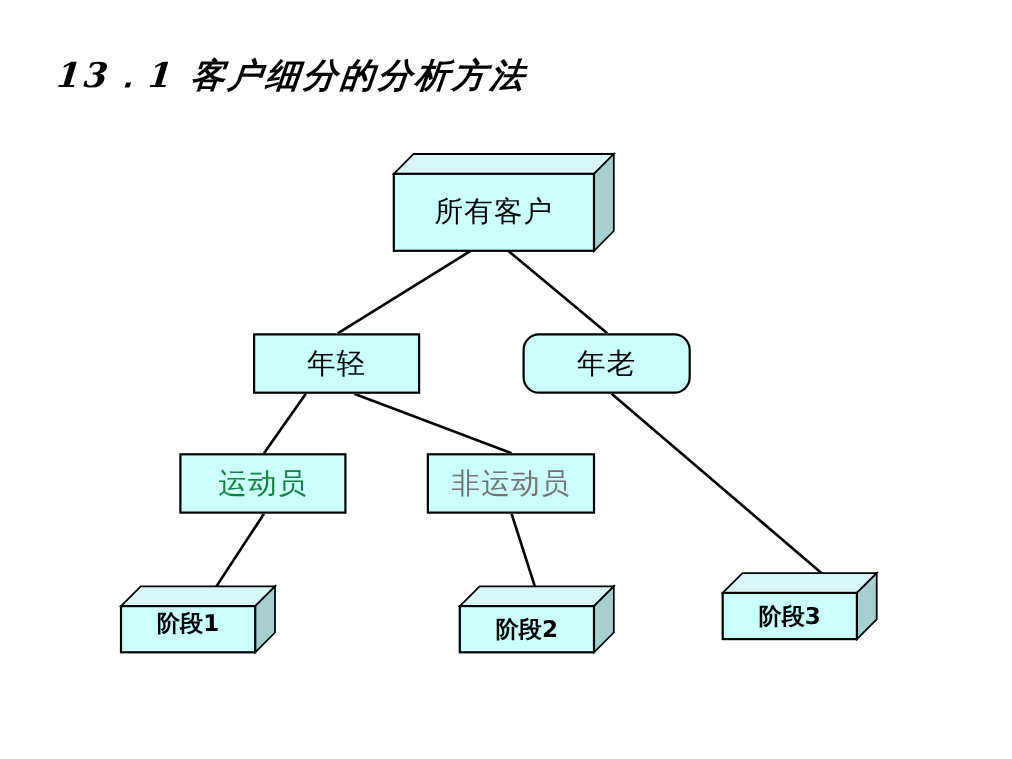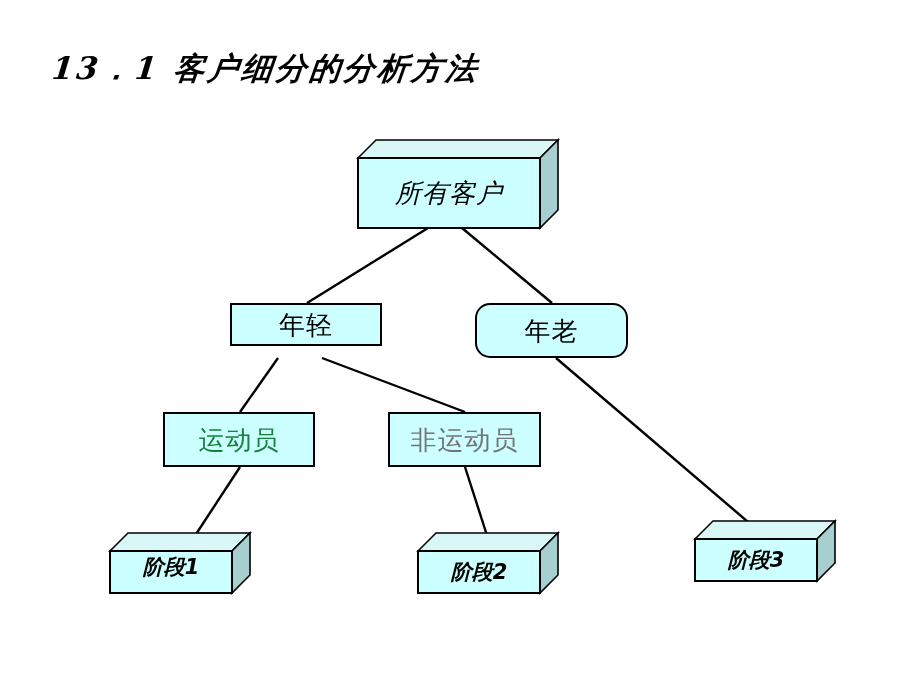--- a/index.html
+++ b/index.html
@@ -60,21 +60,20 @@
     font-family: "DejaVu Sans", sans-serif;
     font-size: 26px;
     color: #000000;
     letter-spacing: 1px;
     line-height: 1;
   }
 
   
   .node-cube {
     position: absolute;
-    font-style: italic;
   }
   .node-cube .cube-svg {
     position: absolute;
     left: 0; top: 0;
     overflow: visible;
   }
   .node-cube .cube-label {
     position: absolute;
     display: flex;
     align-items: center;
@@ -113,21 +112,21 @@
 
   <div id="nodes-layer">
       <div class="node-cube cube-root" style="left: 357px; top: 139px; width: 202px; height: 90px;">
         <svg class="cube-svg" width="202" height="90" viewBox="0 0 202 90">
           <polygon points="1,19 19,1 201,1 183,19" fill="#D9F7F7" stroke="#000000" stroke-width="1.6"></polygon>
           <polygon points="183,19 201,1 201,71 183,89" fill="#A8CFCF" stroke="#000000" stroke-width="1.6"></polygon>
           <rect x="1" y="19" width="182" height="70" fill="#CCFFFF" stroke="#000000" stroke-width="2"></rect>
         </svg>
         <div class="cube-label" style="left: 1px; top: 19px; width: 182px; height: 70px; color: rgb(0, 0, 0);">所有客户</div>
       </div>
-      <div class="node-flat" style="left: 230px; top: 303px; width: 152px; height: 43px; background: rgb(204, 255, 255); border-color: rgb(0, 0, 0);">
+      <div class="node-flat" style="left: 230px; top: 303px; width: 152px; height: 55px; background: rgb(204, 255, 255); border-color: rgb(0, 0, 0);">
         <span class="node-label" style="color: rgb(0, 0, 0);">年轻</span>
       </div>
       <div class="node-flat" style="left: 475px; top: 303px; width: 153px; height: 55px; background: rgb(204, 255, 255); border-color: rgb(0, 0, 0); border-radius: 15px;">
         <span class="node-label" style="color: rgb(0, 0, 0);">年老</span>
       </div>
       <div class="node-flat" style="left: 163px; top: 412px; width: 152px; height: 55px; background: rgb(204, 255, 255); border-color: rgb(0, 0, 0);">
         <span class="node-label" style="color: #15803d;">运动员</span>
       </div>
       <div class="node-flat" style="left: 388px; top: 412px; width: 153px; height: 55px; background: rgb(204, 255, 255); border-color: rgb(0, 0, 0);">
         <span class="node-label" style="color: #737373;">非运动员</span>
@@ -141,21 +140,21 @@
         <div class="cube-label" style="left: 1px; top: 19px; width: 122px; height: 32px; color: rgb(0, 0, 0);">阶段1</div>
       </div>
       <div class="node-cube cube-stage" style="left: 417px; top: 532px; width: 128px; height: 62px;">
         <svg class="cube-svg" width="142" height="62" viewBox="0 0 142 62">
           <polygon points="1,19 19,1 141,1 123,19" fill="#D9F7F7" stroke="#000000" stroke-width="1.6"></polygon>
           <polygon points="123,19 141,1 141,43 123,61" fill="#A8CFCF" stroke="#000000" stroke-width="1.6"></polygon>
           <rect x="1" y="19" width="122" height="42" fill="#CCFFFF" stroke="#000000" stroke-width="2"></rect>
         </svg>
         <div class="cube-label" style="left: 1px; top: 19px; width: 122px; height: 42px; color: rgb(0, 0, 0);">阶段2</div>
       </div>
-      <div class="node-cube cube-stage" style="left: 694px; top: 520px; width: 140px; height: 62px;">
+      <div class="node-cube cube-stage" style="left: 656px; top: 520px; width: 140px; height: 62px;">
         <svg class="cube-svg" width="142" height="62" viewBox="0 0 142 62">
           <polygon points="1,19 19,1 141,1 123,19" fill="#D9F7F7" stroke="#000000" stroke-width="1.6"></polygon>
           <polygon points="123,19 141,1 141,43 123,61" fill="#A8CFCF" stroke="#000000" stroke-width="1.6"></polygon>
           <rect x="1" y="19" width="122" height="42" fill="#CCFFFF" stroke="#000000" stroke-width="2"></rect>
         </svg>
         <div class="cube-label" style="left: 1px; top: 19px; width: 122px; height: 42px; color: rgb(0, 0, 0);">阶段3</div>
       </div>
     </div>
 
 </div>

